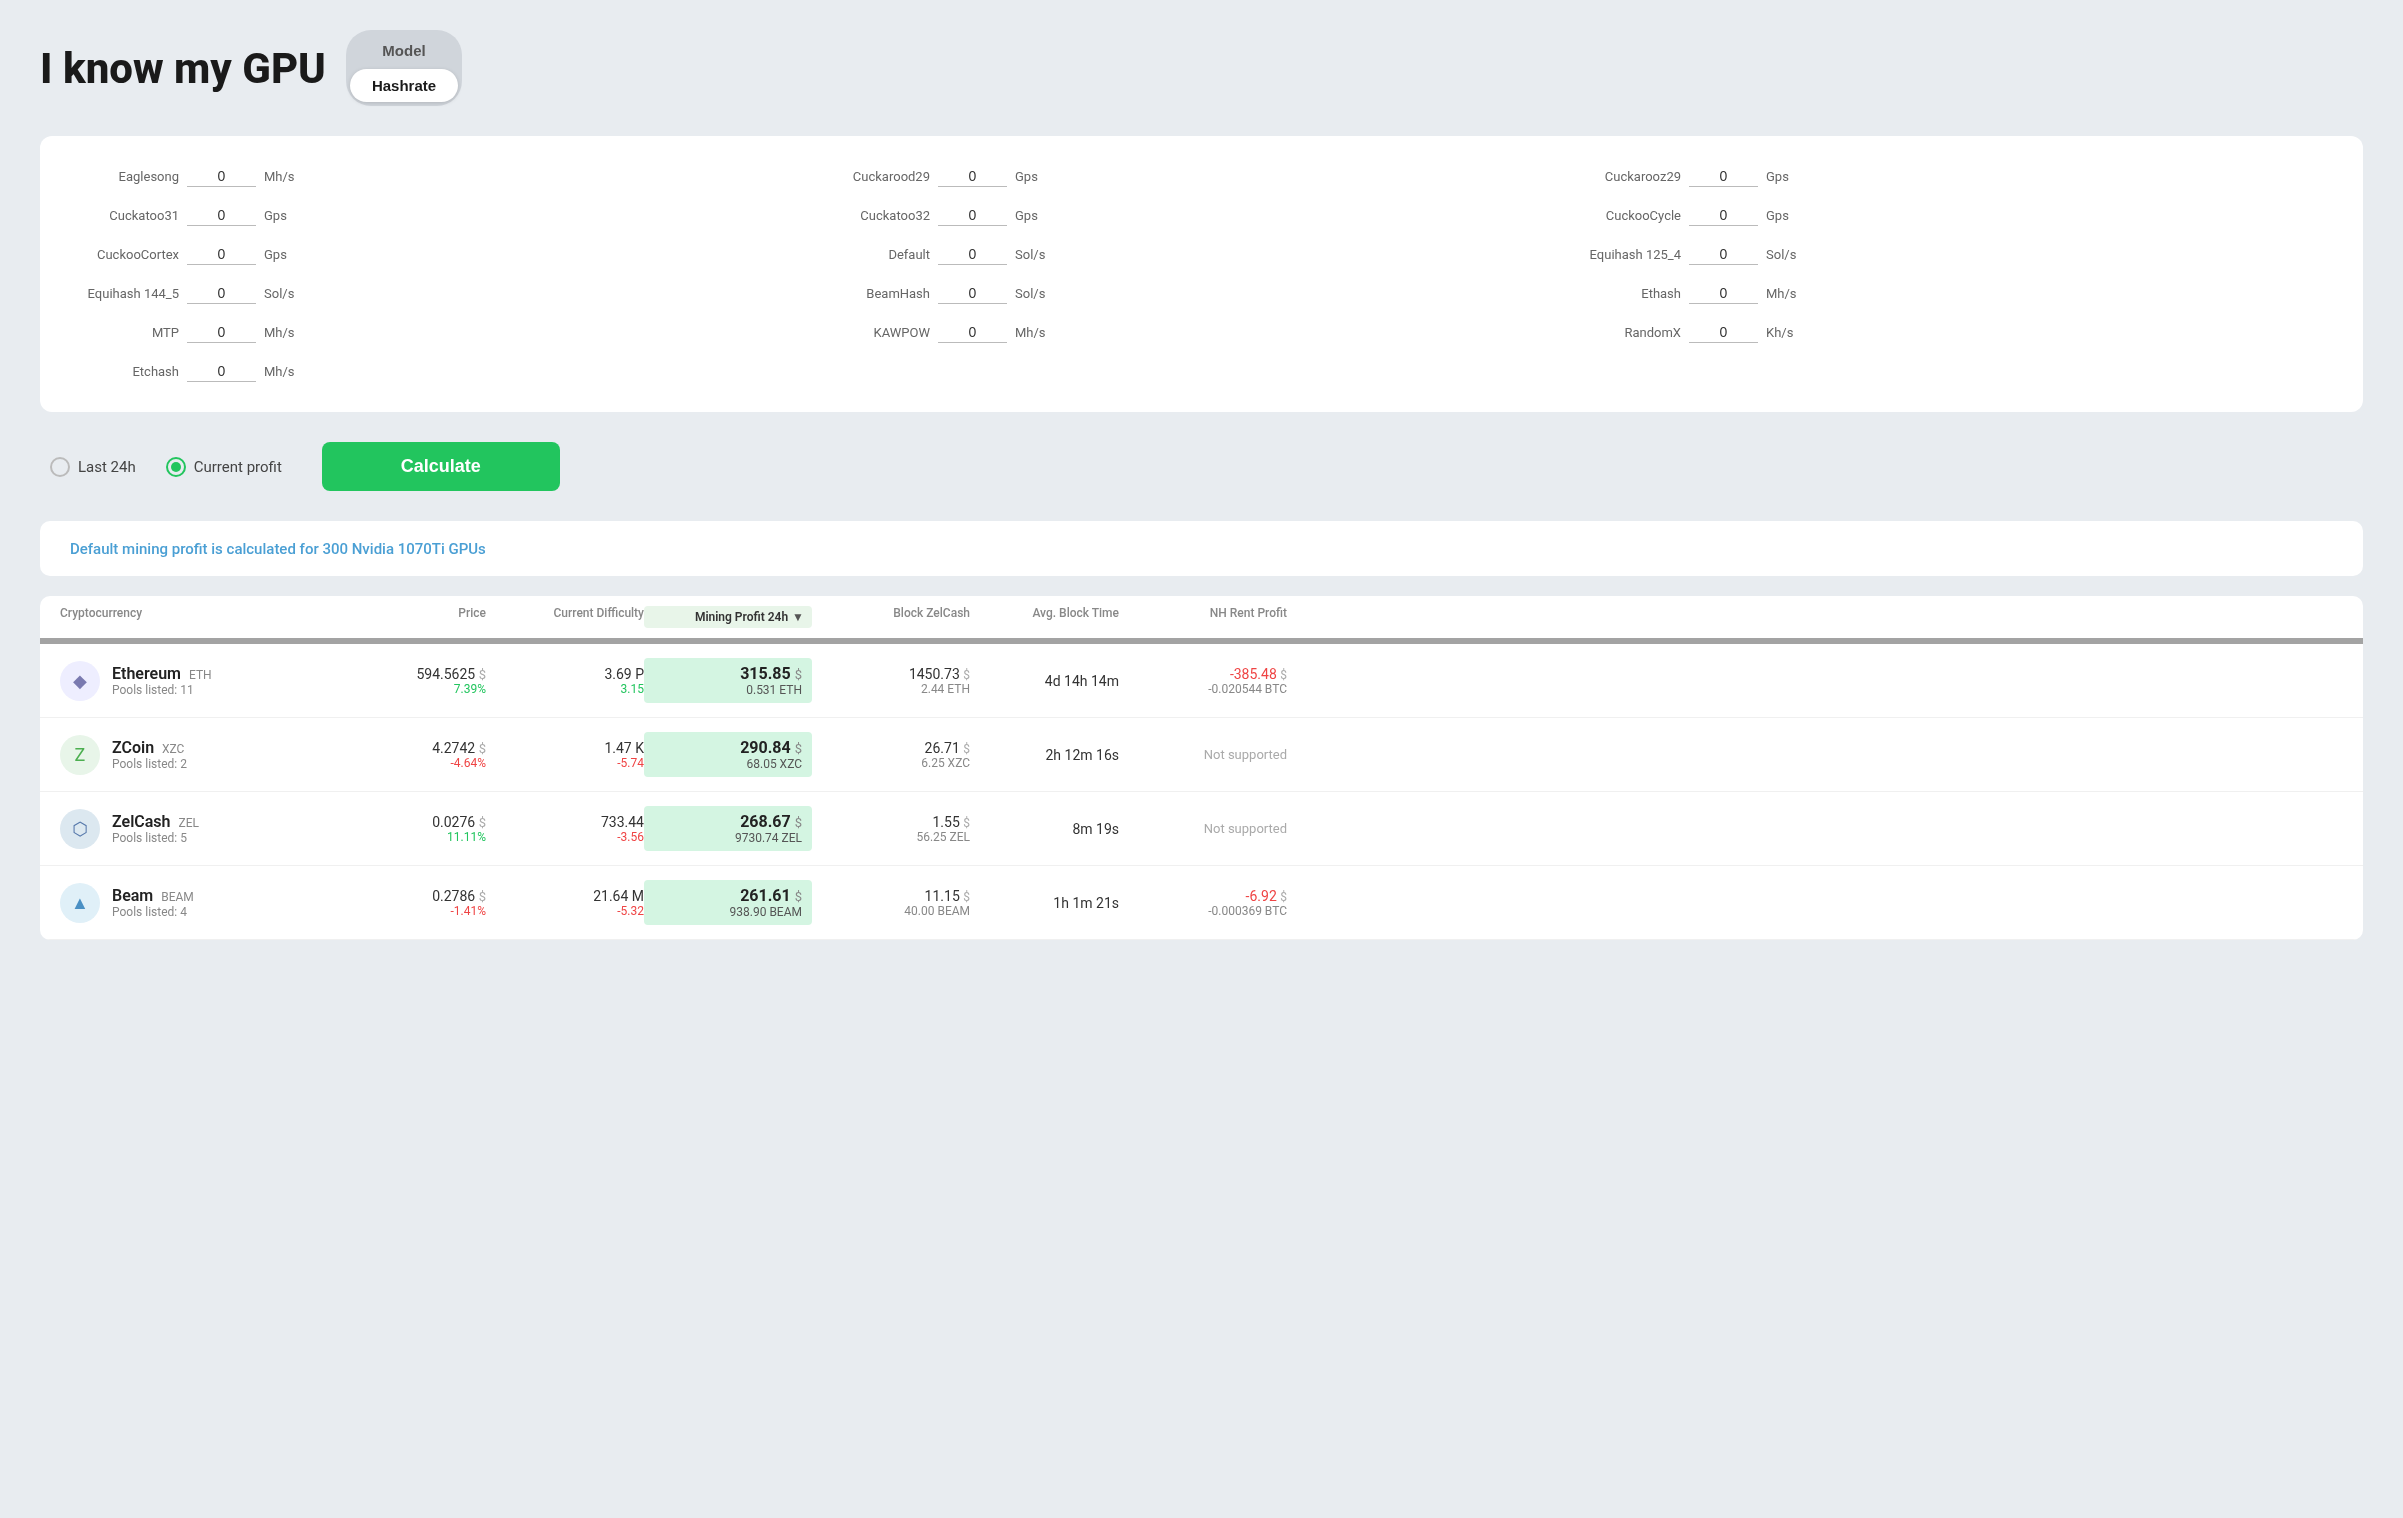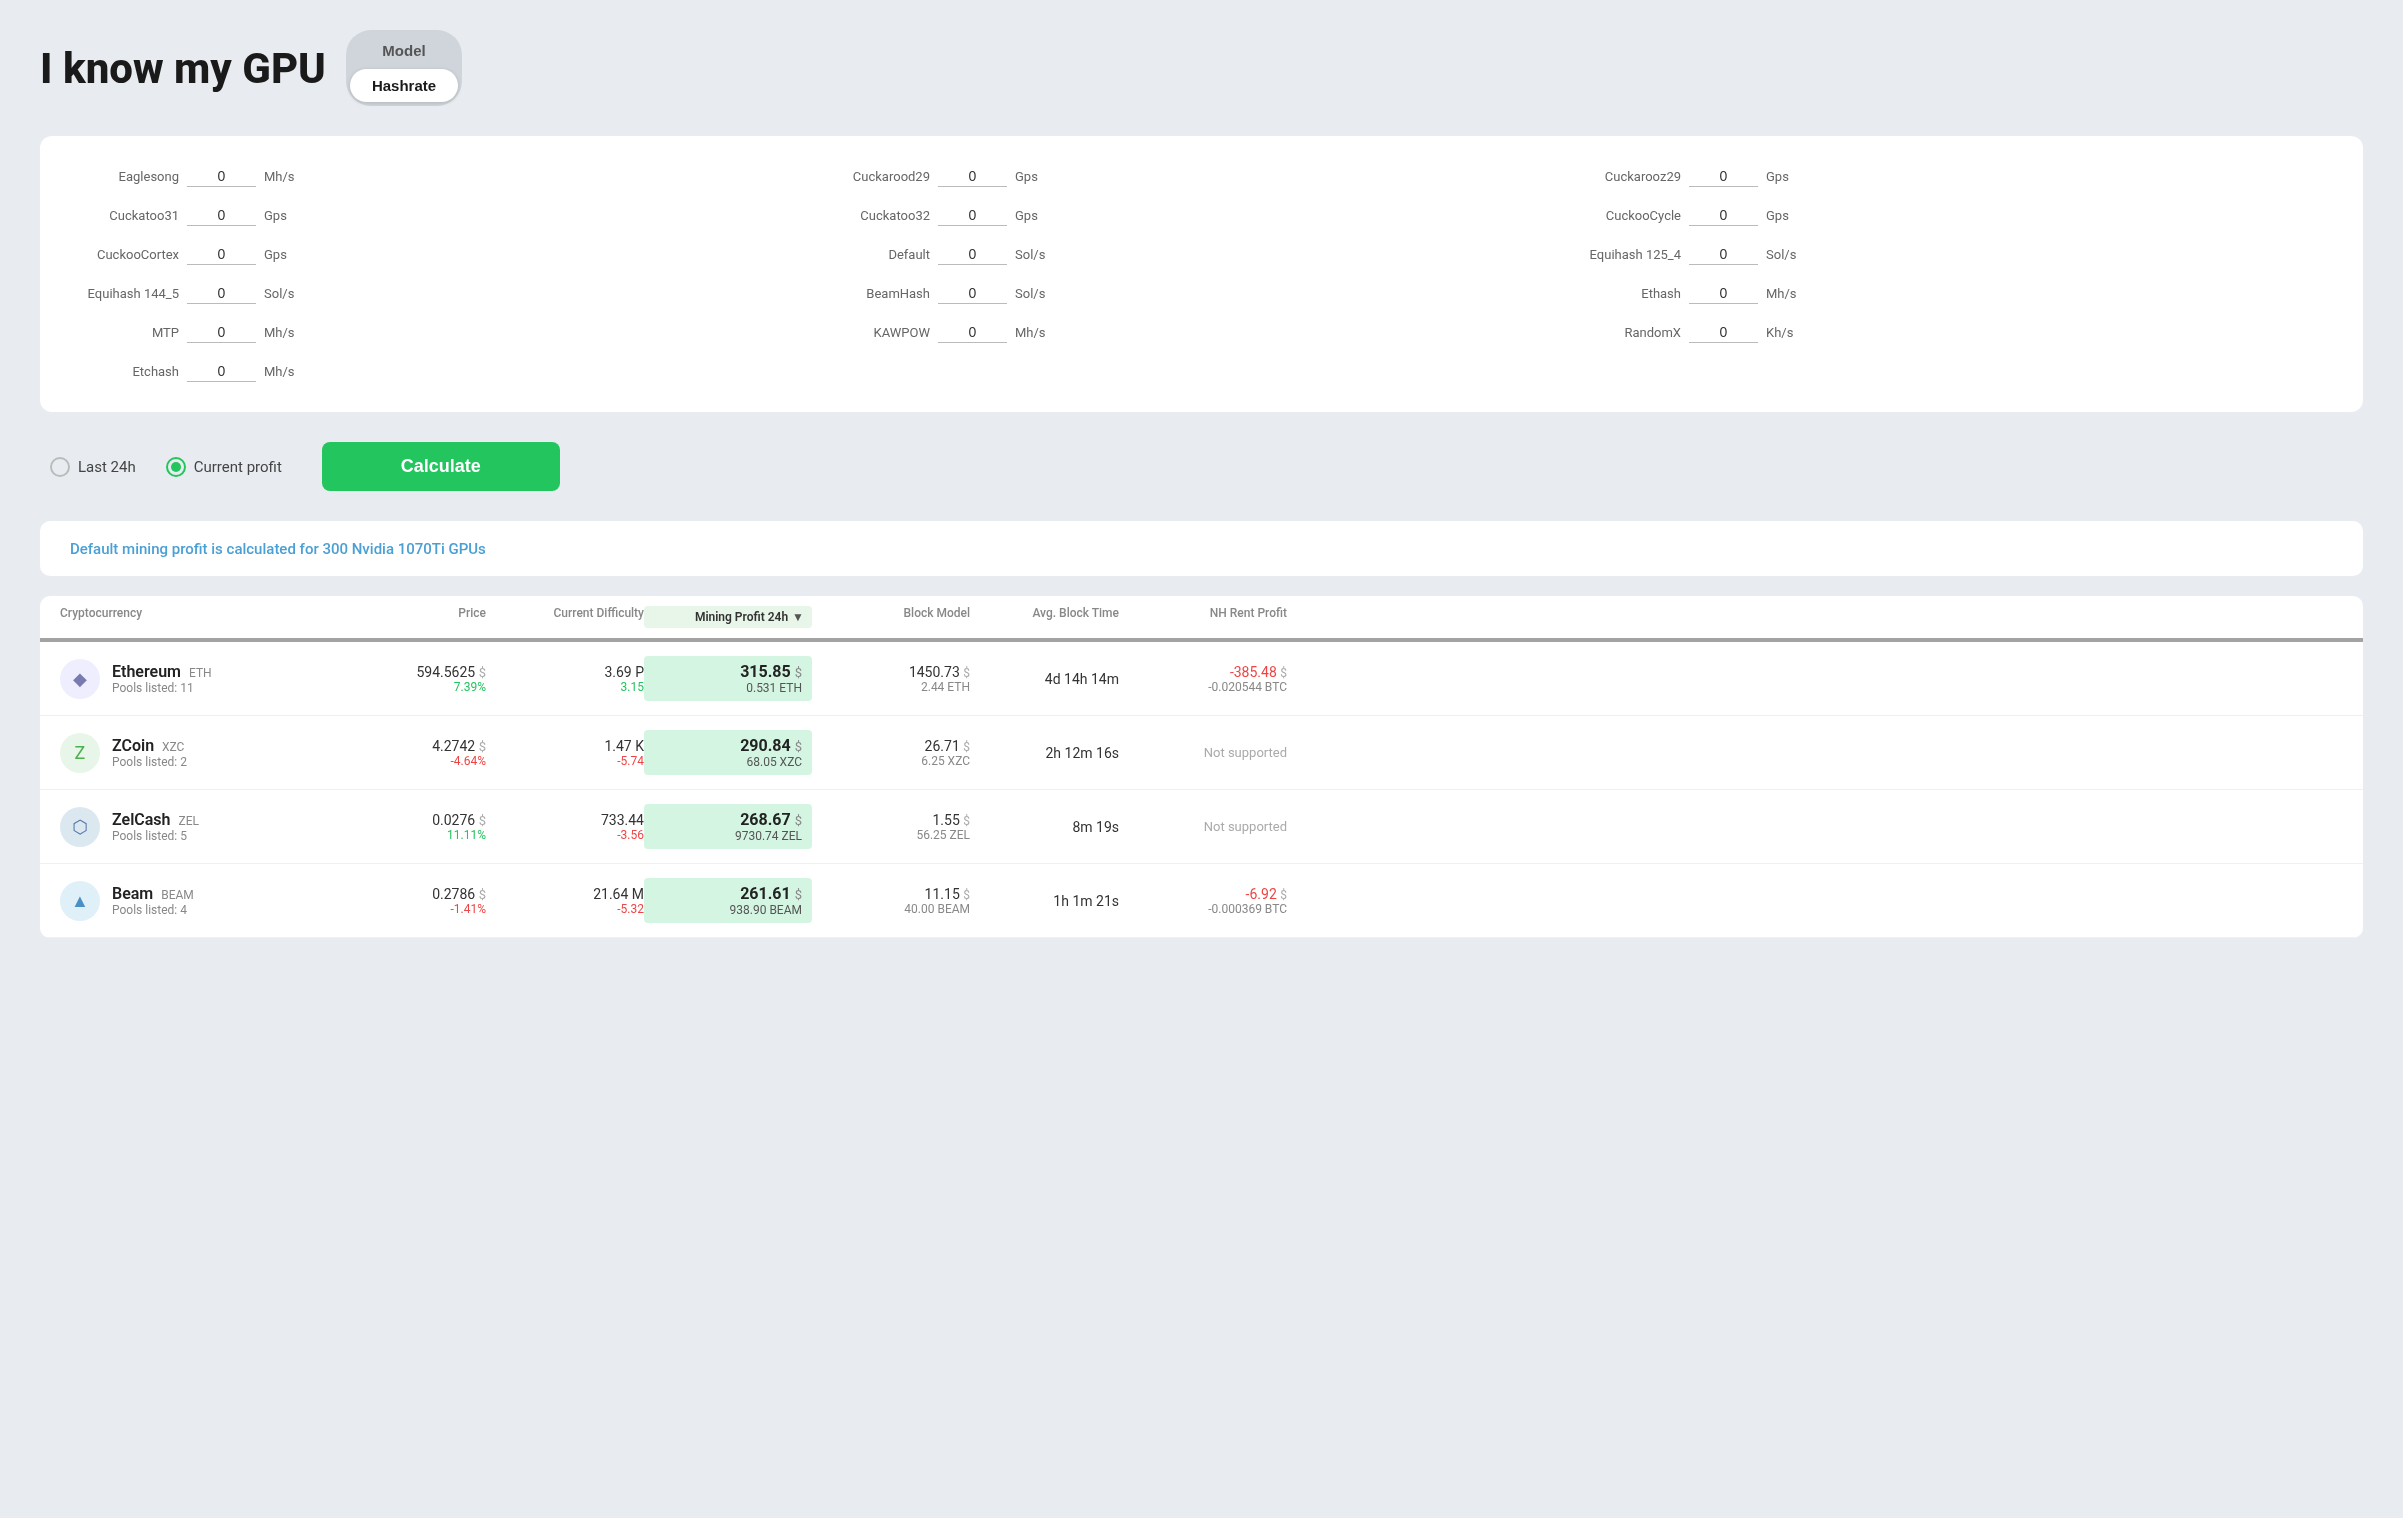--- a/index.html
+++ b/index.html
@@ -142,21 +142,21 @@
     }
     .table-container {
       background: #fff;
       border-radius: 10px;
       overflow: hidden;
     }
     .table-header {
       display: grid;
       grid-template-columns: 277px 149px 158px 168px 158px 149px 168px;
       padding: 10px 20px;
-      border-bottom: 4px solid #a3a3a3;
+      border-bottom: 6px solid #a3a3a3;
     }
     .th {
       font-size: 12px;
       color: #888;
       font-weight: 500;
       text-align: right;
     }
     .th:first-child { text-align: left; }
     .th.active-sort {
       background: #e8f5e9;
@@ -331,21 +331,21 @@
 
 <div class="table-container">
   <div class="table-header">
     <div class="th">Cryptocurrency</div>
     <div class="th">Price</div>
     <div class="th">Current Difficulty</div>
     <div class="th active-sort">
       <span>Mining Profit 24h</span>
       <span class="sort-arrow">▼</span>
     </div>
-    <div class="th">Block Model</div>
+    <div class="th">Block ZelCash</div>
     <div class="th">Avg. Block Time</div>
     <div class="th">NH Rent Profit</div>
   </div>
   <div id="table-body">
       <div class="table-row">
     <div class="coin-cell">
       <div class="coin-icon" style="background:#eeeeff; color:#7a7ab0;">◆</div>
       <div>
         <div>
           <span class="coin-name">Ethereum</span>

